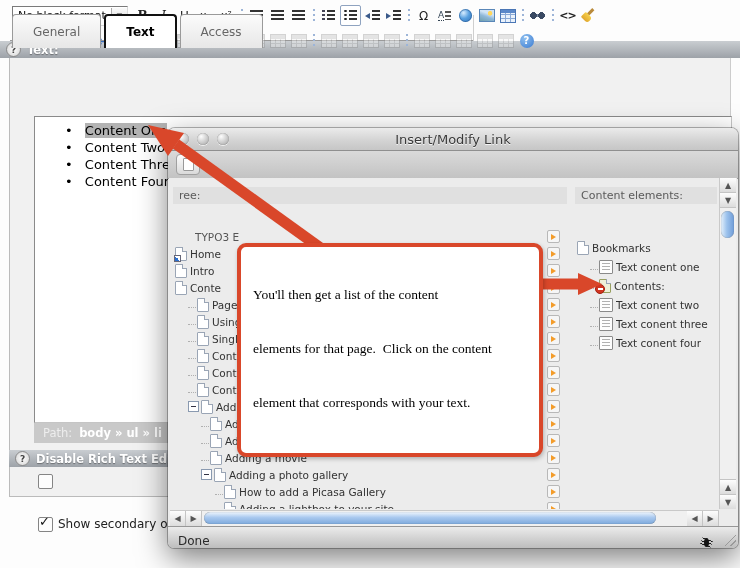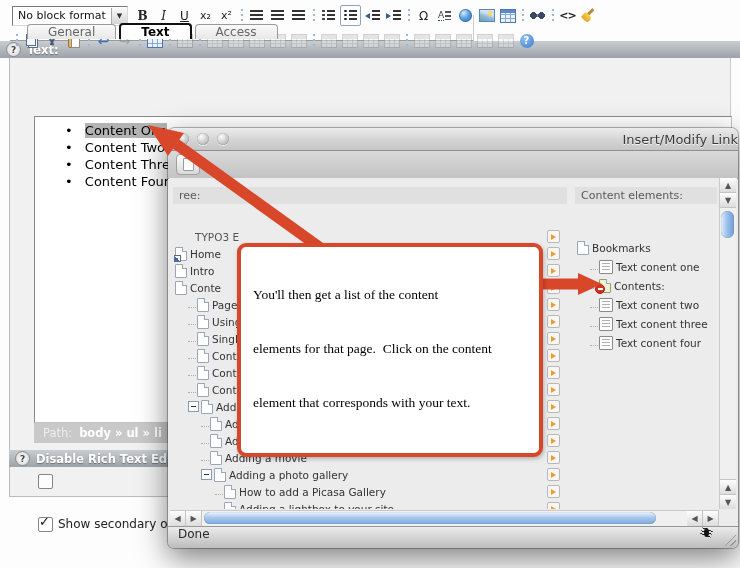--- a/index.html
+++ b/index.html
@@ -1,20 +1,20 @@
 <!DOCTYPE html>
 <html><head>
 <meta charset="utf-8">
 <style>
   html,body{margin:0;padding:0;background:#fff;}
   #stage{position:relative;width:740px;height:568px;background:#fdfdfd;overflow:hidden;
          font-family:"DejaVu Sans","Liberation Sans",sans-serif;}
 
   
-  .tabs{position:absolute;left:27px;top:14px;height:34px;display:flex;z-index:2;align-items:center;}
+  .tabs{position:absolute;left:12px;top:14px;height:34px;display:flex;z-index:2;}
   .tab{display:flex;align-items:center;padding:0 20px;font-size:12px;color:#666;
        background:linear-gradient(#fbfbfb,#e7e7e7);border:1px solid #9a9a9a;border-bottom:none;
        border-radius:4px 4px 0 0;margin-right:3px;}
   .tab--active{background:#fff;border:2px solid #111;border-bottom:none;color:#000;font-weight:bold;}
   .tabline{position:absolute;left:10px;top:40px;width:463px;border-top:1px solid #9a9a9a;}
   .tabedge{position:absolute;left:473px;top:15px;height:26px;border-left:1px solid #cfcfcf;}
 
   
   .secbar{position:absolute;left:0;width:740px;height:17px;
           background:linear-gradient(#c9cdd1,#9da2a8);display:flex;align-items:center;gap:6px;
@@ -123,21 +123,21 @@
   .cb{position:absolute;width:13px;height:13px;background:#fdfdfd;border:1px solid #858585;border-radius:2px;}
   .cb .mark{position:absolute;left:0px;top:-3px;font-size:13px;font-weight:bold;color:#111;line-height:13px;}
   .footlabel{position:absolute;left:58px;top:517px;font-size:12px;color:#222;}
 
   
   .popup{position:absolute;left:168px;top:128px;width:570px;height:420px;z-index:20;
         border-radius:7px 7px 6px 6px;background:#ececec;
         box-shadow:0 10px 30px rgba(0,0,0,.5),0 0 0 1px rgba(0,0,0,.28);}
   .titlebar{height:22px;border-radius:7px 7px 0 0;position:relative;
         background:linear-gradient(#ebebeb,#d2d2d2 60%,#c6c6c6);border-bottom:1px solid #8f8f8f;
-        display:flex;align-items:center;justify-content:flex-end;}
+        display:flex;align-items:center;justify-content:center;}
   .lights{position:absolute;left:9px;top:5px;display:flex;gap:8px;}
   .light{width:12px;height:12px;border-radius:50%;
         background:radial-gradient(circle at 35% 30%,#fdfdfd,#cacaca 55%,#a2a2a2);
         box-shadow:inset 0 0 1px #777,0 1px 0 rgba(255,255,255,.7);}
   .ptitle{font-size:13px;color:#3a3a3a;text-shadow:0 1px 0 rgba(255,255,255,.8);}
   .urlbar{height:27px;background:linear-gradient(#dadada,#c3c3c3);border-bottom:1px solid #999;
         display:flex;align-items:center;gap:6px;padding:0 8px;}
   .favbtn{width:22px;height:19px;border-radius:4px;background:linear-gradient(#fcfcfc,#dadada);
         border:1px solid #a0a0a0;display:flex;align-items:center;justify-content:center;flex:none;}
   .favpage{width:9px;height:11px;background:#fff;border:1px solid #999;border-radius:1px;}
@@ -193,21 +193,21 @@
         background:linear-gradient(to right,#e4f0fb,#9cc2ec 45%,#6f9cd8);box-shadow:inset 0 0 1px #567;}
   .hscroll{position:absolute;left:2px;right:19px;bottom:22px;height:16px;background:#f0f0f0;
         border-top:1px solid #c9c9c9;display:flex;align-items:center;box-sizing:border-box;}
   .harr{width:16px;height:100%;display:flex;align-items:center;justify-content:center;font-size:8px;color:#555;
         background:linear-gradient(#fdfdfd,#dcdcdc);border-right:1px solid #c4c4c4;box-sizing:border-box;flex:none;}
   .htrack{position:relative;flex:1;height:100%;}
   .hthumb{position:absolute;left:2px;top:1px;width:452px;height:12px;border-radius:7px;
         background:linear-gradient(#f0f6fd,#aac9ef 45%,#7da9dc);box-shadow:inset 0 0 1px #567;}
   .statusbar{position:absolute;left:0;right:0;bottom:0;height:22px;border-radius:0 0 6px 6px;
         background:linear-gradient(#ebebeb,#bdbdbd);border-top:1px solid #979797;
-        display:flex;align-items:flex-start;padding:0 10px;box-sizing:border-box;font-size:12px;color:#2a2a2a;}
+        display:flex;align-items:flex-end;padding:0 10px;box-sizing:border-box;font-size:12px;color:#2a2a2a;}
   .spacer{flex:1;}
   .bug{position:relative;width:11px;height:11px;margin-right:16px;}
   .bug::after{content:"";position:absolute;left:0;top:2px;width:11px;height:7px;
         background:repeating-linear-gradient(to bottom,#1a1a1a 0 1px,transparent 1px 3px);transform:rotate(20deg);}
   .bug::before{content:"";position:absolute;left:3px;top:1px;width:5px;height:9px;border-radius:50%;
         background:#141414;z-index:1;}
   .grip{position:absolute;right:2px;bottom:2px;width:13px;height:13px;
         background:repeating-linear-gradient(135deg,transparent 0 2px,#9a9a9a 2px 3px,transparent 3px 4px);
         clip-path:polygon(100% 0,100% 100%,0 100%);}
 

